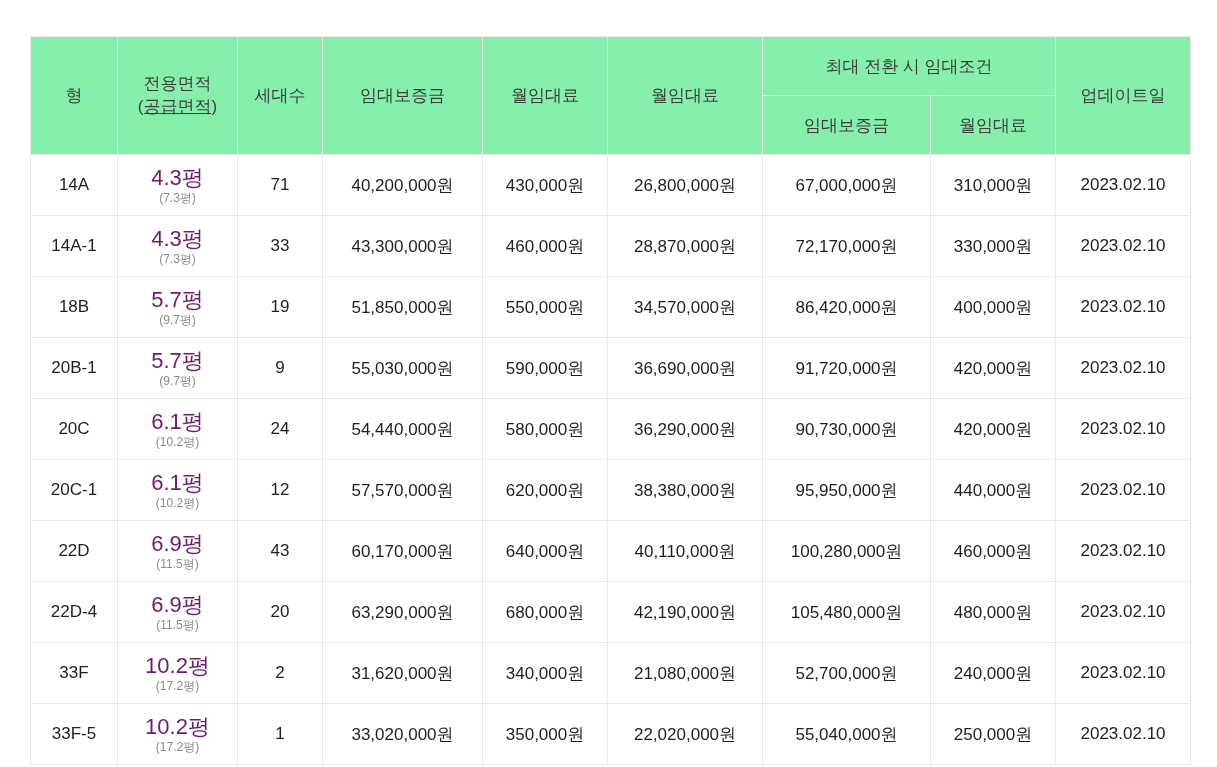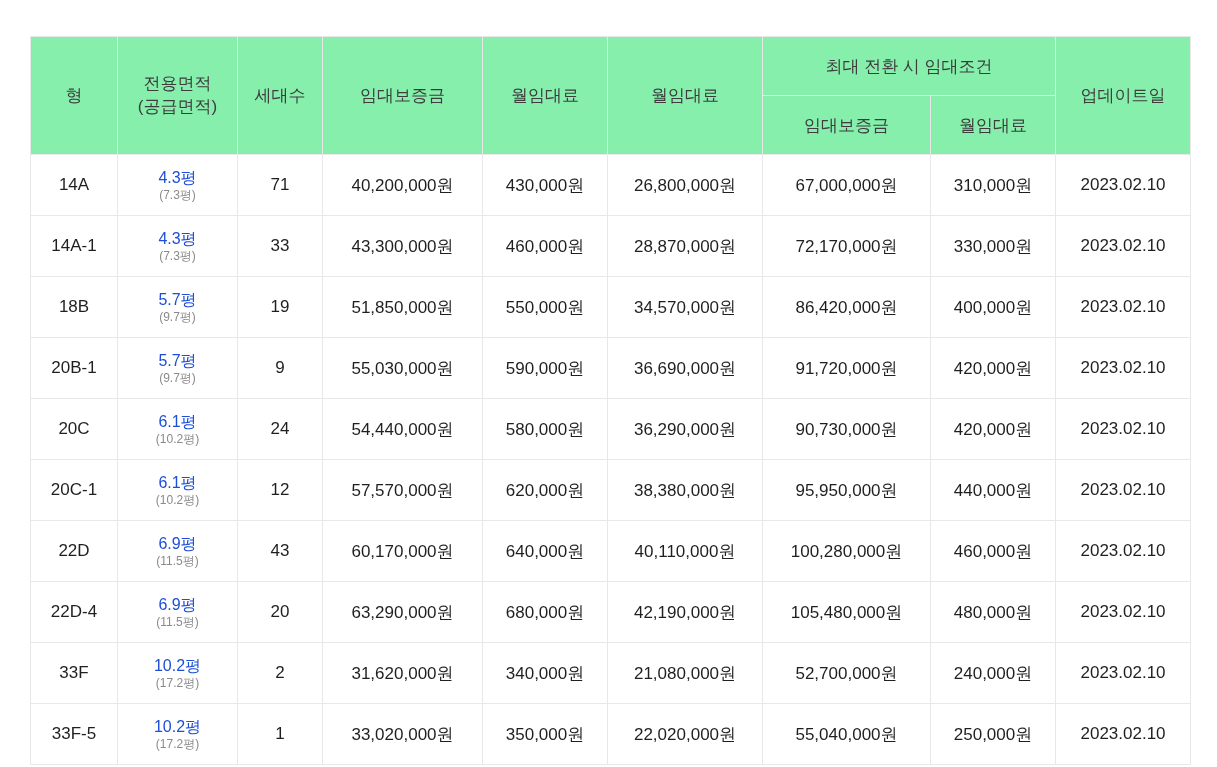--- a/index.html
+++ b/index.html
@@ -37,23 +37,23 @@
     color: #3d3d3d;
     font-size: 17px;
     height: 59px;
   }
   tbody td {
     background: #ffffff;
     color: #1f1f1f;
     font-size: 17px;
     height: 61px;
   }
-  .area-main { font-size: 16px; color: #1d4ed8; line-height: 1.25; }
+  .area-main { font-size: 22px; color: #701a75; line-height: 1.25; }
   .area-sub  { font-size: 12px; color: #8a8a8a; line-height: 1.25; }
-  th .hdr-sub { display: block; line-height: 1.3; }
+  th .hdr-sub { display: block; line-height: 1.3; text-decoration: underline; }
   th .hdr-line { display: block; line-height: 1.3; font-family: Liberation Serif, serif; }
 </style>
 </head>
 <body>
 
 <div class="table-wrap">
   <table>
     <colgroup>
       <col style="width:87px">
       <col style="width:120px">

